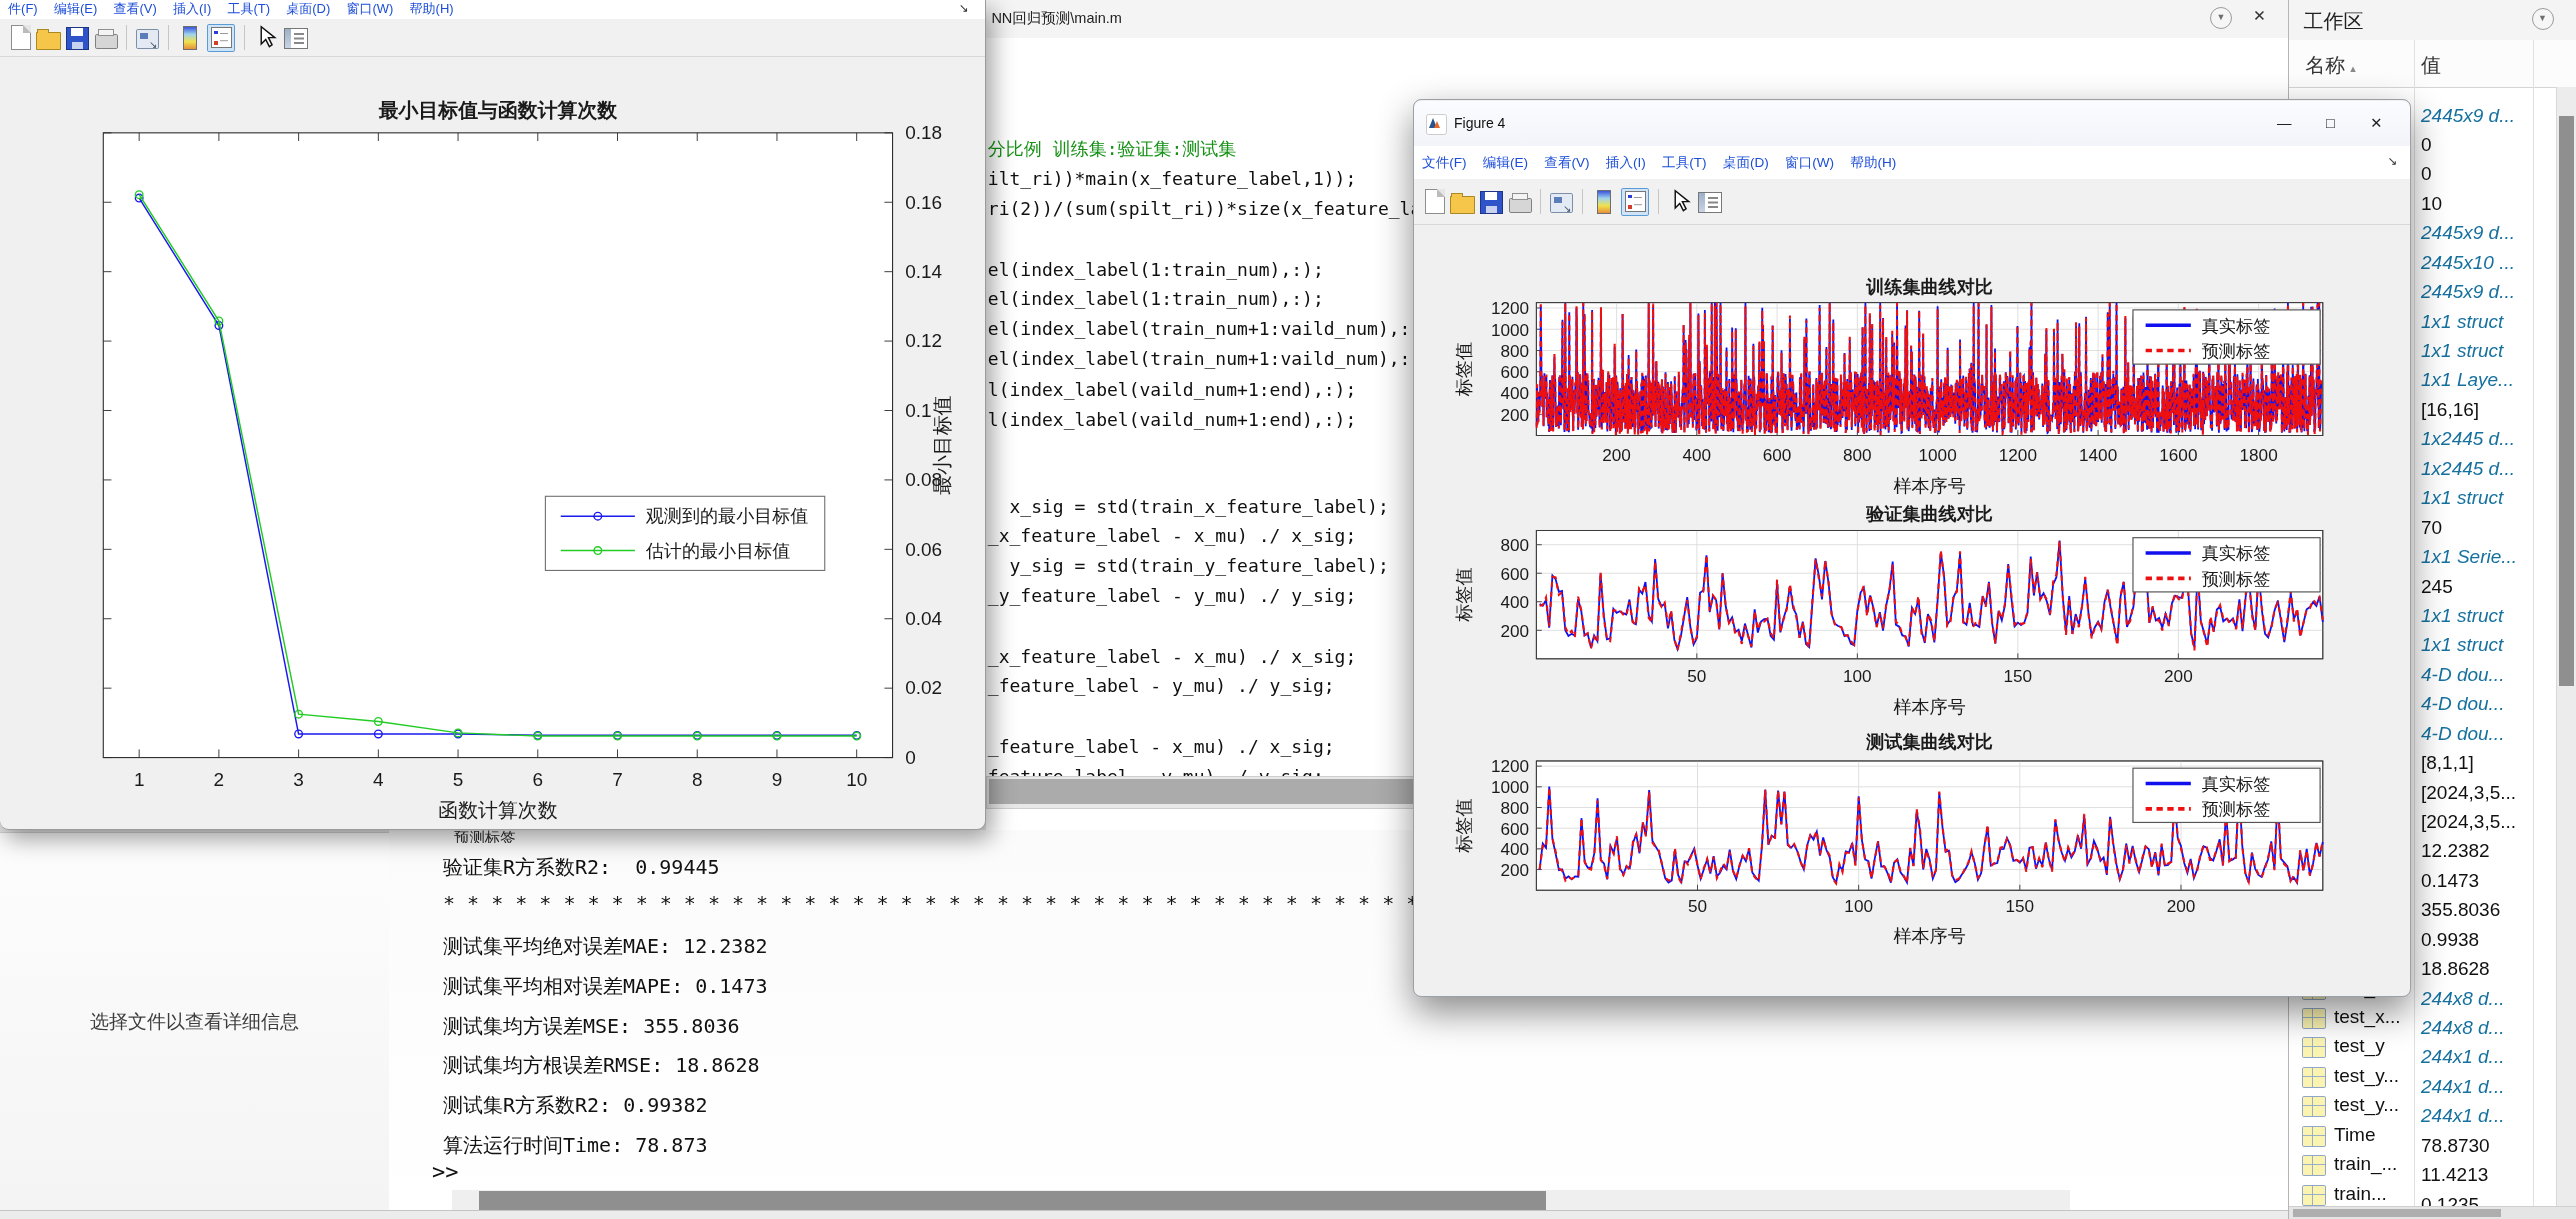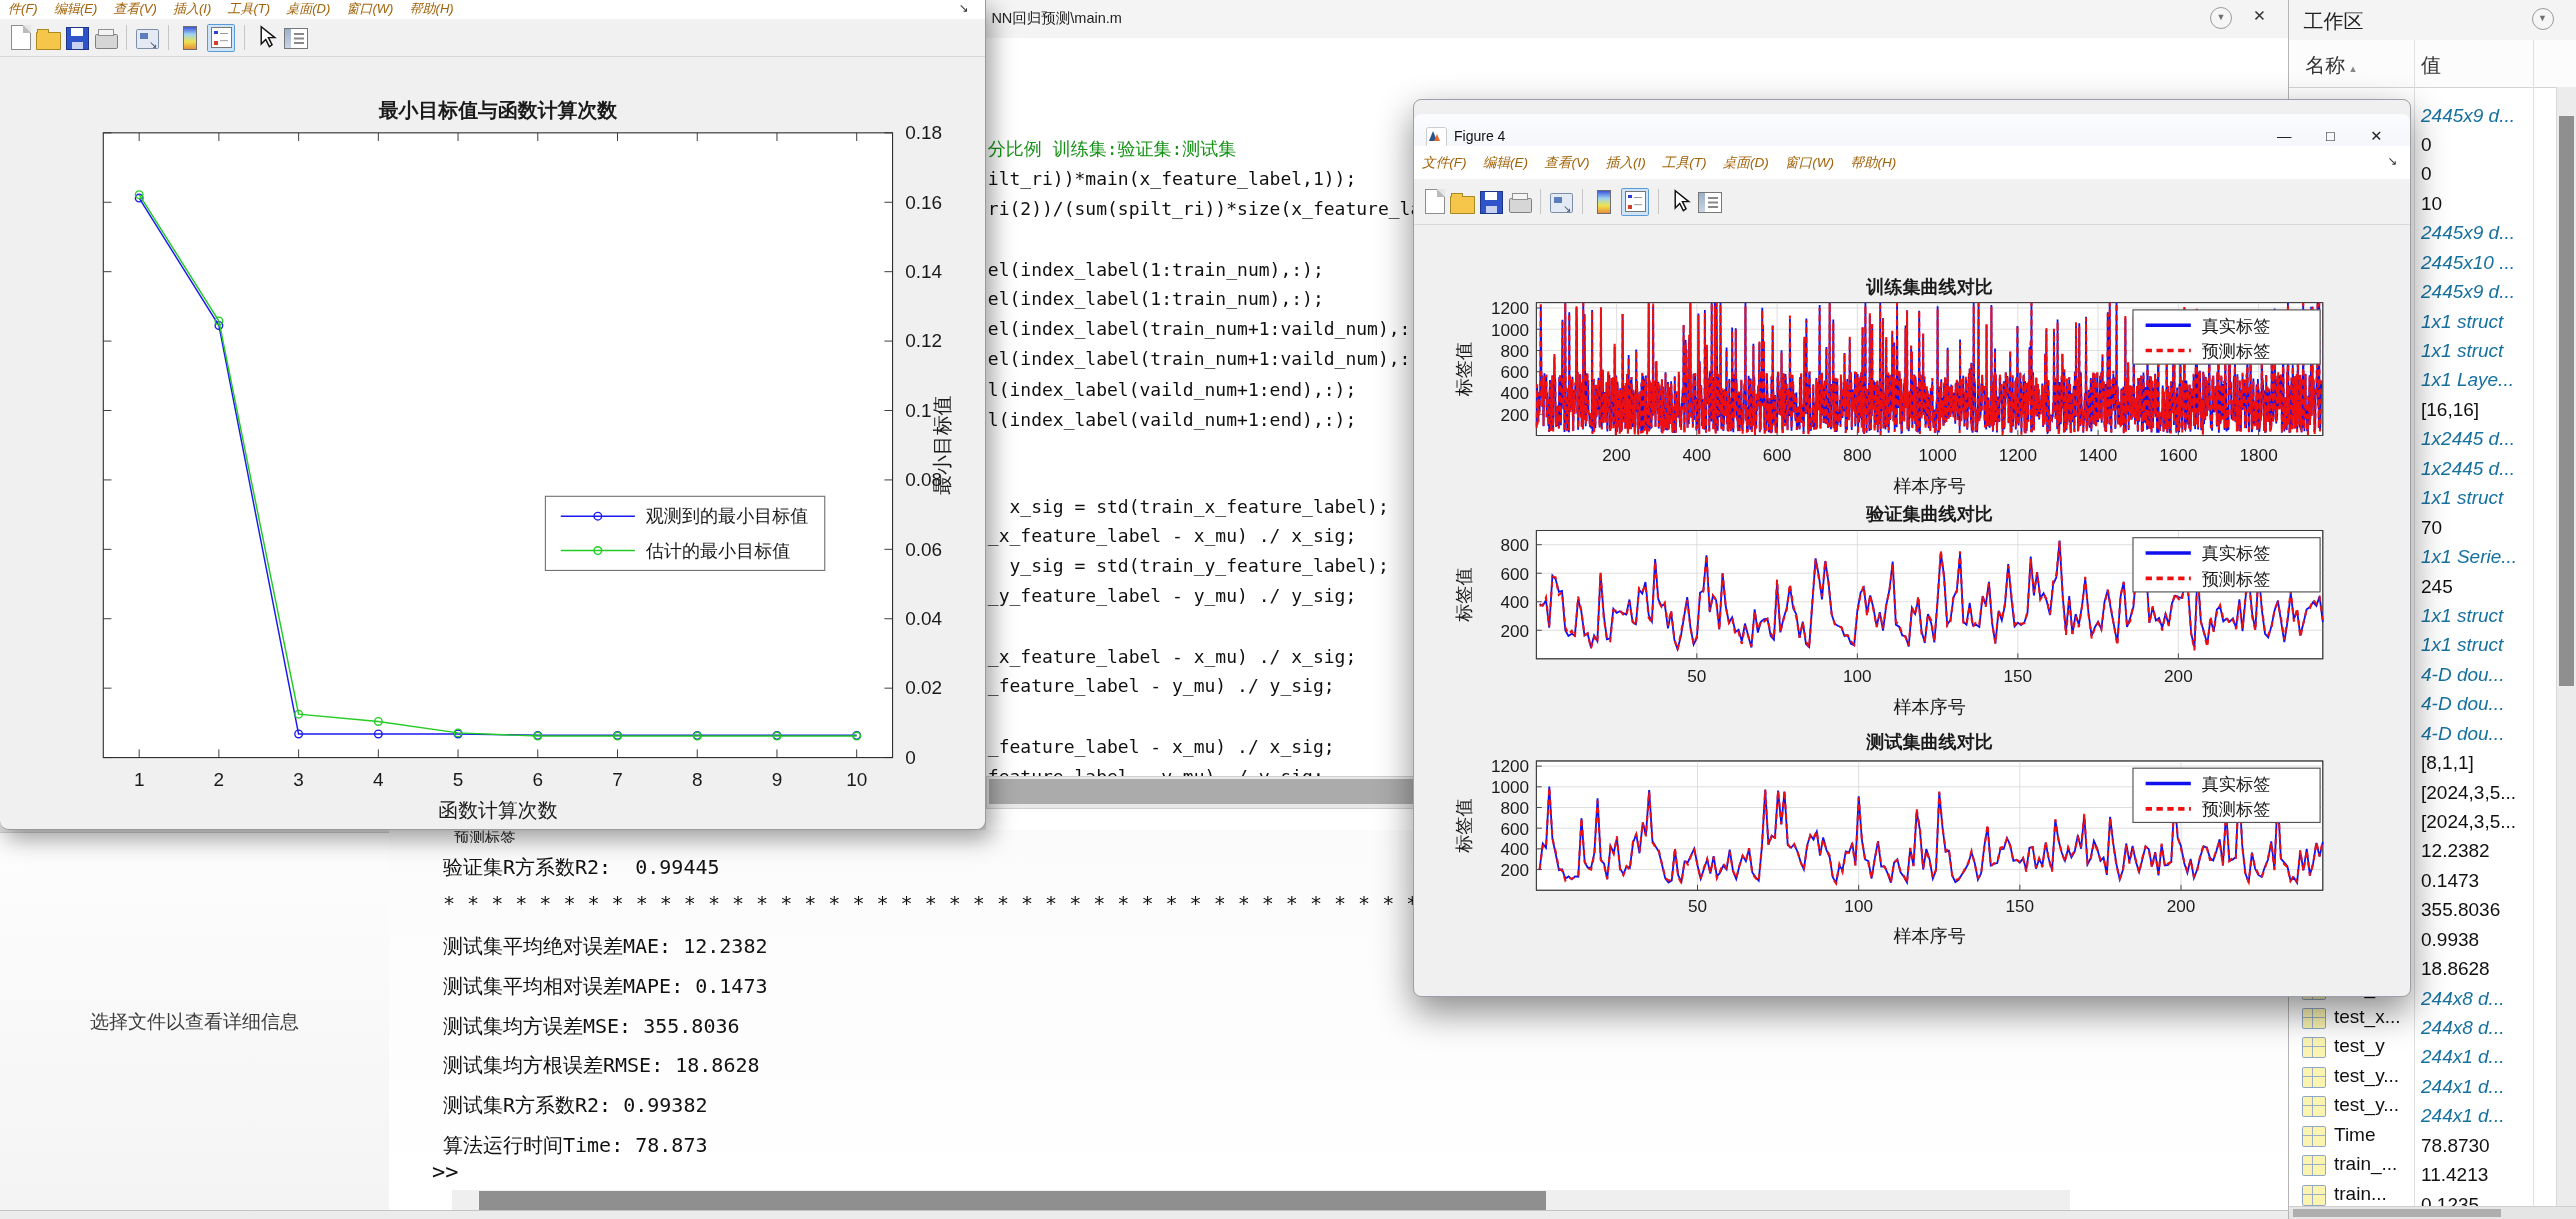--- a/index.html
+++ b/index.html
@@ -1,20 +1,20 @@
 <!DOCTYPE html>
 <html style="font-size:14.5px"><head>
 <meta charset="utf-8">
 <style>
   html,body{margin:0;padding:0;background:#cfcfcf;font-family:"Liberation Sans",sans-serif;}
   #root{position:relative;width:2576px;height:1220px;overflow:hidden;background:#e6e6e6;}
   .abs{position:absolute;}
   
   .menubar{background:#ffffff;border-bottom:0.9px solid #e2e2e2;white-space:nowrap;overflow:hidden;}
-  .menu-item{display:inline-block;padding:0 8.1px;font-size:13px;color:#a16207;line-height:20px;cursor:default;font-style:italic;}
+  .menu-item{display:inline-block;padding:0 8.1px;font-size:13px;color:#1d4ed8;line-height:20px;cursor:default;}
   .toolbar{background:#f1f1f1;border-bottom:0.9px solid #d8d8d8;display:flex;align-items:center;padding-left:5.4px;}
   .tb-sep{width:0.9px;height:25px;background:#c6c6c6;margin:0 6.3px;}
   .tb{width:24.4px;height:24.4px;margin:0 2.7px;position:relative;display:inline-block;}
   .ic-new{background:#fff;border:0.9px solid #8d8d8d;width:18px;height:22.6px;margin-left:5.4px;}
   .ic-new:after{content:"";position:absolute;right:-0.9px;top:-0.9px;border:4.5px solid #e6e6e6;border-left-color:#bbb;border-bottom-color:#bbb;}
   .ic-open{background:#f6c64b;border:0.9px solid #a98a22;width:22.6px;height:15.4px;margin-top:7.2px;border-radius:0.9px;}
   .ic-open:before{content:"";position:absolute;top:-4.5px;left:0;width:10px;height:3.6px;background:#f6c64b;border:0.9px solid #a98a22;border-bottom:none;}
   .ic-save{background:#2f54c9;border:0.9px solid #1d3587;width:21px;height:21px;margin-top:1.8px;}
   .ic-save:before{content:"";position:absolute;top:0;left:3.6px;width:11.8px;height:8.1px;background:#fff;}
   .ic-save:after{content:"";position:absolute;bottom:0;left:4.5px;width:11px;height:7.2px;background:#c8d2f0;}
@@ -75,21 +75,21 @@
   .ws-val.dim{font-style:italic;color:#16719f;}
   .ws-val.num{color:#111;}
   .ws-name{position:absolute;left:45px;top:2.7px;font-size:19px;color:#111;width:80px;overflow:hidden;white-space:nowrap;}
   .var-icon{position:absolute;left:12.7px;top:4.5px;width:22px;height:19px;background:#fbf3b0;border:0.9px solid #8fa6c8;border-radius:1.8px;background-image:linear-gradient(#8fa6c8,#8fa6c8),linear-gradient(#8fa6c8,#8fa6c8);background-size:0.9px 100%,100% 0.9px;background-position:45% 0,0 45%;background-repeat:no-repeat;}
   #ws-vscroll{position:absolute;right:0;top:87px;width:20px;bottom:12.7px;background:#ececec;border-left:0.9px solid #d8d8d8;}
   #ws-vscroll .handle{position:absolute;left:1.8px;top:29px;width:15.4px;height:570px;background:#8f8f8f;}
   #ws-hscroll{position:absolute;left:0;bottom:0;right:0;height:12.7px;background:#e5e5e5;border-top:0.9px solid #cfcfcf;}
   #ws-hscroll .handle{position:absolute;left:3.6px;top:1.8px;width:208px;height:8.1px;background:#aeaeae;}
   
   #fig4{left:1413px;top:99px;width:996px;height:896px;background:#f0f0f0;border:0.9px solid #9aa0a6;border-radius:8.1px;box-shadow:0 14.5px 36px rgba(0,0,0,.45);z-index:50;}
-  #f4-titlebar{position:absolute;left:0;top:14px;right:0;height:46px;background:linear-gradient(#fbfcff,#f2f4f9);border-radius:8.1px 8.1px 0 0;border-bottom:0.9px solid #e3e3e3;text-decoration:underline;}
+  #f4-titlebar{position:absolute;left:0;top:1px;right:0;height:46px;background:linear-gradient(#fbfcff,#f2f4f9);border-radius:8.1px 8.1px 0 0;border-bottom:0.9px solid #e3e3e3;text-decoration:underline;}
   #f4-title{position:absolute;left:40px;top:13.6px;font-size:14px;color:#111;}
   #f4-logo{position:absolute;left:11.8px;top:12.7px;}
   #f4-btns{position:absolute;right:12.7px;top:9px;}
   #f4-menubar{position:absolute;left:0;top:46px;right:0;height:33px;line-height:33px;}
   #f4-menubar .menu-item{line-height:33px;font-size:13.6px;}
   #f4-toolbar{position:absolute;left:0;top:79px;right:0;height:45px;}
   #f4-svg{position:absolute;left:0;top:124px;}
   svg{font-family:"Liberation Sans",sans-serif;}
   svg text{fill:#1a1a1a;}
 </style>

